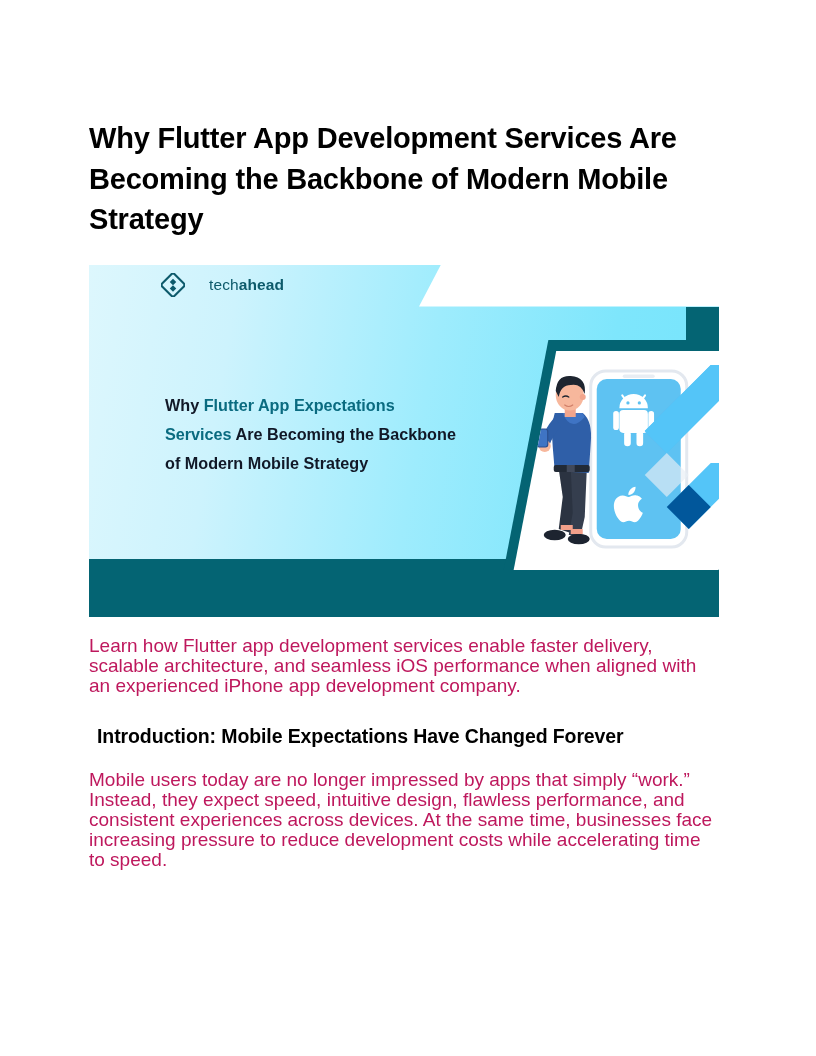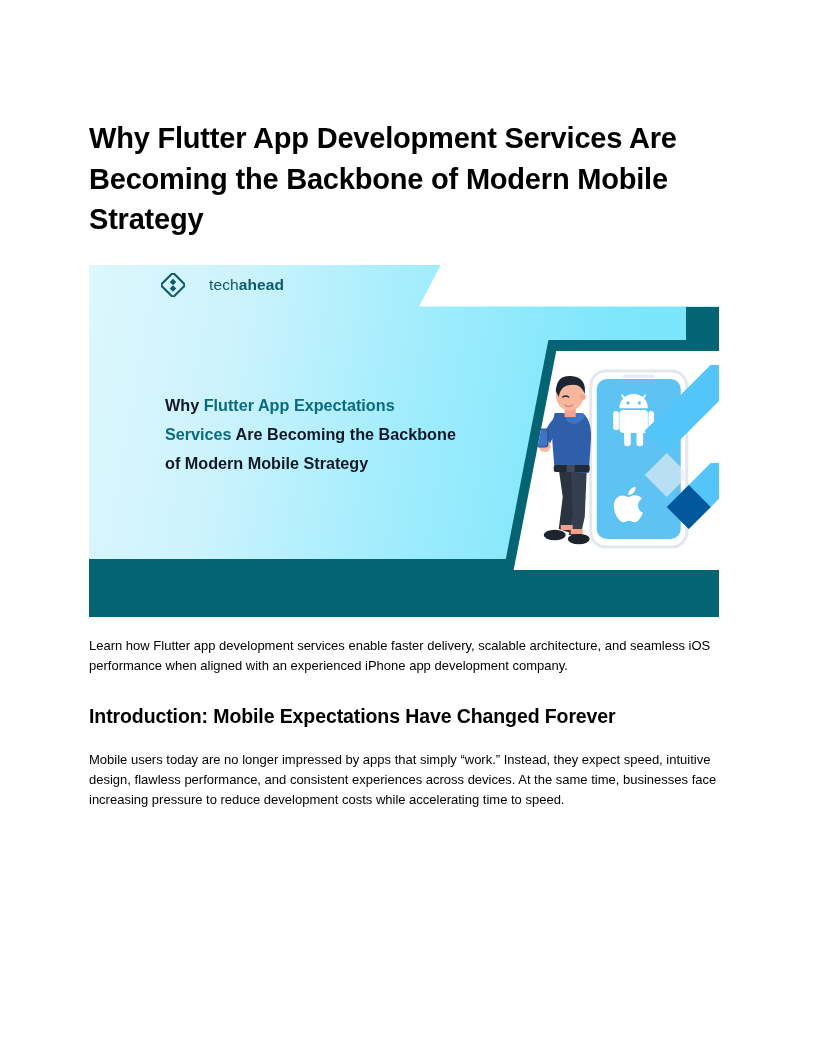--- a/index.html
+++ b/index.html
@@ -139,32 +139,32 @@
   .art-inner {
     position: absolute;
     inset: 0;
     transform: skewX(11deg);
     transform-origin: 50% 50%;
   }
   .art-svg { position:absolute; left:-16px; top:-4px; }
 
   
   .body-para {
-    font-size: 13px;
+    font-size: 19px;
     line-height: 20px;
-    color: #000000;
+    color: #be185d;
     margin: 19px 0 0 0;
     font-family: "Liberation Sans", sans-serif;
   }
   .section-head {
     font-size: 19.5px;
     line-height: 26px;
     font-weight: bold;
     color: #000000;
-    margin: 27px 0 0 0;
+    margin: 27px 0 0 8px;
     letter-spacing: -0.1px;
     font-family: "Liberation Sans", sans-serif;
   }
   .para-gap { margin-top: 21px; }
 </style>
 </head>
 <body>
 
 <div class="page">
   <div class="content">

